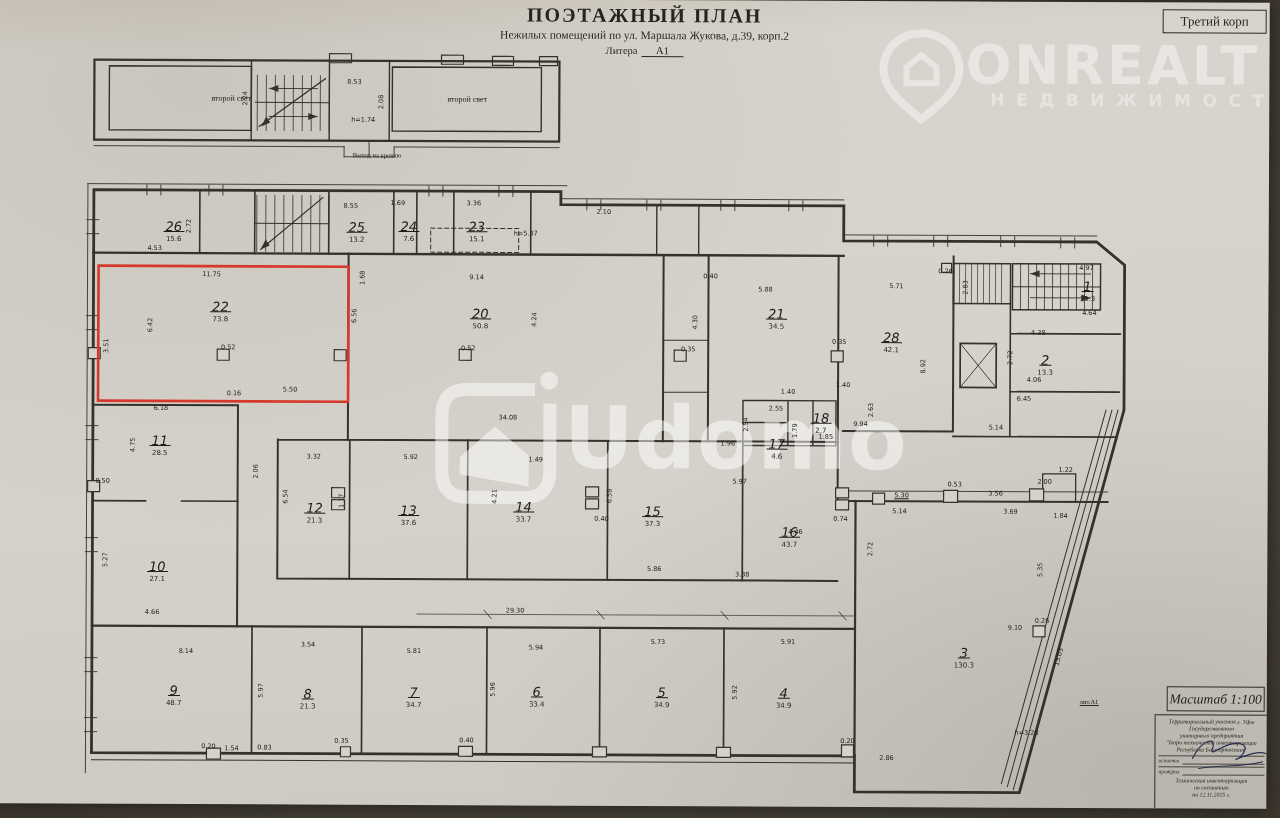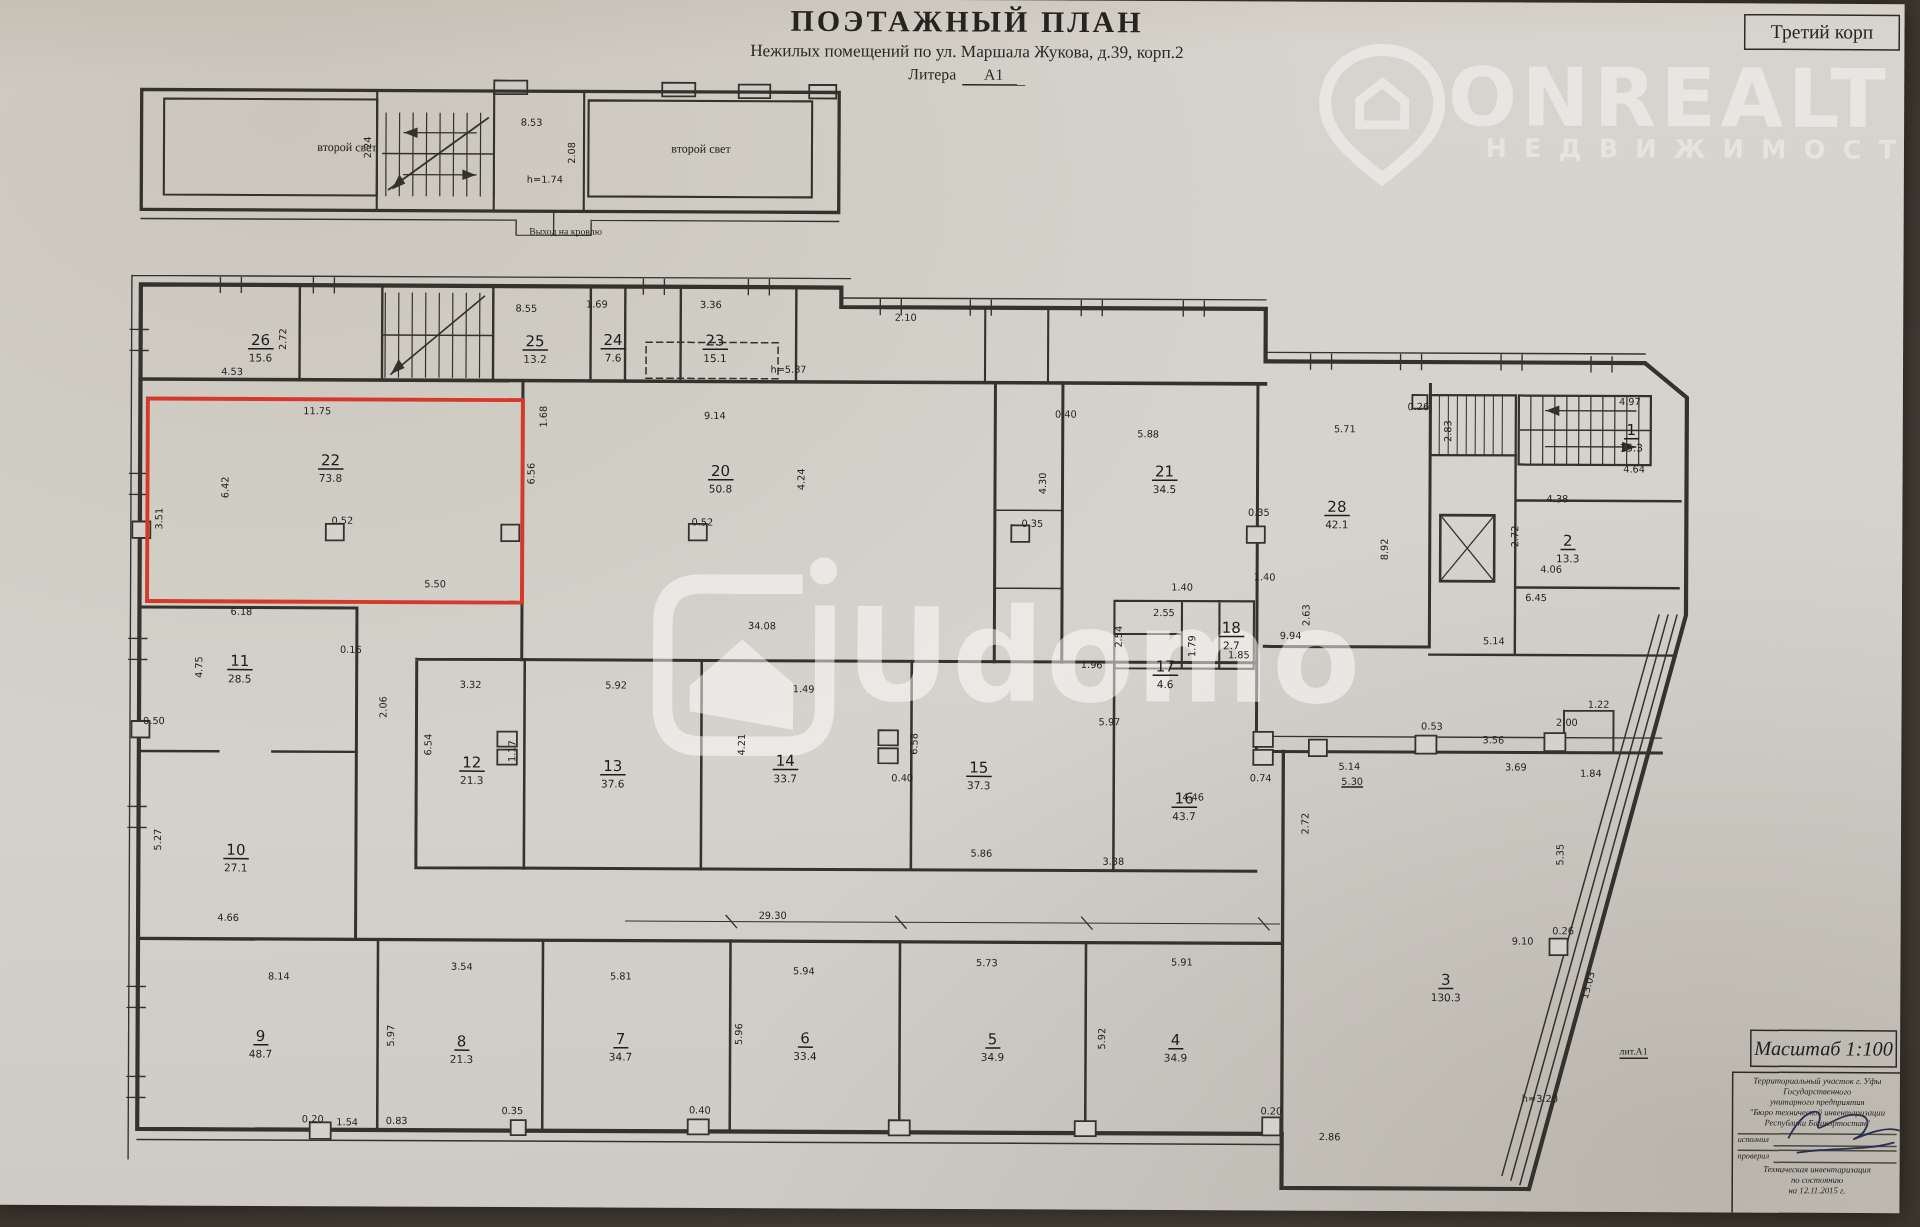--- a/index.html
+++ b/index.html
@@ -38,22 +38,22 @@
      font-size:86px;letter-spacing:1px;color:rgba(255,255,255,.5);}
 
   
   #labels{position:absolute;inset:0;}
   .dim{position:absolute;font-family:"DejaVu Sans",sans-serif;font-size:6.5px;color:#23211d;
        transform:translate(-50%,-50%);white-space:nowrap;}
   .dim.v{transform:translate(-50%,-50%) rotate(-90deg);}
   .txt{position:absolute;font-family:"Liberation Serif",serif;color:#23211d;
        transform:translate(-50%,-50%);white-space:nowrap;}
   .room{position:absolute;transform:translate(-50%,-50%);text-align:center;color:#1e1d19;}
-  .room .n{display:inline-block;font-family:"DejaVu Sans",sans-serif;font-size:10px;line-height:7.5px;
-       border-bottom:0.8px solid #1e1d19;padding:0 2px;}
+  .room .n{display:inline-block;font-family:"DejaVu Sans",sans-serif;font-size:13px;line-height:7.5px;
+       border-bottom:0.8px solid #1e1d19;padding:0 2px;font-style:italic;}
   .room .a{font-family:"DejaVu Sans",sans-serif;font-size:7px;line-height:8px;display:block;}
 
   
   #scalebox{left:1170px;top:684px;width:96px;height:23px;border:1.5px solid #2b2a25;
      font-family:"Liberation Serif",serif;font-style:italic;font-size:13.5px;line-height:23px;
      text-align:center;color:#23221e;}
   #litnote{left:1083px;top:696px;font-size:6.5px;border-bottom:.8px solid #2a2822;
      font-family:"Liberation Serif",serif;}
   #stamp{left:1158px;top:712px;width:106px;height:102px;border:1.4px solid #2b2a25;
      padding:3px 3px 0 3px;font-family:"Liberation Serif",serif;font-style:italic;
@@ -174,28 +174,28 @@
   <div id="labels">
       <span class="dim" style="left: 355px; top: 83px;">8.53</span>
       <span class="dim v" style="left: 382px; top: 103px;">2.08</span>
       <span class="dim" style="left: 364px; top: 121px;">h=1.74</span>
       <span class="dim v" style="left: 246px; top: 100px;">2.24</span>
       <span class="dim" style="left: 156px; top: 250px;">4.53</span>
       <span class="dim v" style="left: 190px; top: 228px;">2.72</span>
       <span class="dim" style="left: 352px; top: 207px;">8.55</span>
       <span class="dim" style="left: 399px; top: 204px;">1.69</span>
       <span class="dim" style="left: 475px; top: 204px;">3.36</span>
-      <span class="dim" style="left: 527px; top: 247px;">h=5.37</span>
+      <span class="dim" style="left: 527px; top: 234px;">h=5.37</span>
       <span class="dim" style="left: 605px; top: 212px;">2.10</span>
       <span class="dim" style="left: 213px; top: 276px; text-align: center;">11.75</span>
       <span class="dim v" style="left: 152px; top: 327px;">6.42</span>
       <span class="dim v" style="left: 108px; top: 348px;">3.51</span>
       <span class="dim" style="left: 230px; top: 349px;">0.52</span>
       <span class="dim" style="left: 292px; top: 391px;">5.50</span>
-      <span class="dim" style="left: 236px; top: 395px; margin-top: 40px;">0.16</span>
+      <span class="dim" style="left: 236px; top: 395px;">0.16</span>
       <span class="dim v" style="left: 356px; top: 317px;">6.56</span>
       <span class="dim v" style="left: 364px; top: 279px;">1.68</span>
       <span class="dim" style="left: 478px; top: 278px;">9.14</span>
       <span class="dim v" style="left: 536px; top: 320px;">4.24</span>
       <span class="dim" style="left: 470px; top: 349px;">0.52</span>
       <span class="dim v" style="left: 697px; top: 322px;">4.30</span>
       <span class="dim" style="left: 690px; top: 349px;">0.35</span>
       <span class="dim" style="left: 767px; top: 289px;">5.88</span>
       <span class="dim" style="left: 712px; top: 276px;">0.40</span>
       <span class="dim" style="left: 841px; top: 341px;">0.35</span>
@@ -253,21 +253,21 @@
       <span class="dim" style="left: 212px; top: 748px;">0.20</span>
       <span class="dim" style="left: 345px; top: 742px;">0.35</span>
       <span class="dim" style="left: 470px; top: 741px;">0.40</span>
       <span class="dim" style="left: 851px; top: 740px;">0.20</span>
       <span class="dim" style="left: 1018px; top: 626px;">9.10</span>
       <span class="dim" style="left: 1045px; top: 619px;">0.26</span>
       <span class="dim" style="transform: translate(-50%, -50%) rotate(-75deg); left: 1062px; top: 655px;">13.03</span>
       <span class="dim" style="left: 1030px; top: 731px;">h=3.20</span>
       <span class="dim" style="left: 890px; top: 757px;">2.86</span>
       <span class="dim v" style="left: 1043px; top: 568px;">5.35</span>
-      <span class="dim" style="left: 904px; top: 520px; text-decoration: underline;">5.30</span>
+      <span class="dim" style="left: 904px; top: 494px; text-decoration: underline;">5.30</span>
       <span class="dim" style="left: 902px; top: 510px;">5.14</span>
       <span class="dim" style="left: 998px; top: 492px;">3.56</span>
       <span class="dim" style="left: 1013px; top: 510px;">3.69</span>
       <span class="dim" style="left: 1063px; top: 514px;">1.84</span>
       <span class="dim" style="left: 1047px; top: 480px;">2.00</span>
       <span class="dim" style="left: 1068px; top: 468px;">1.22</span>
       <span class="dim" style="left: 957px; top: 483px;">0.53</span>
       <span class="dim" style="left: 843px; top: 518px;">0.74</span>
       <span class="dim" style="left: 790px; top: 391px;">1.40</span>
       <span class="txt" style="font-size: 8px; left: 232px; top: 100px;">второй свет</span>

